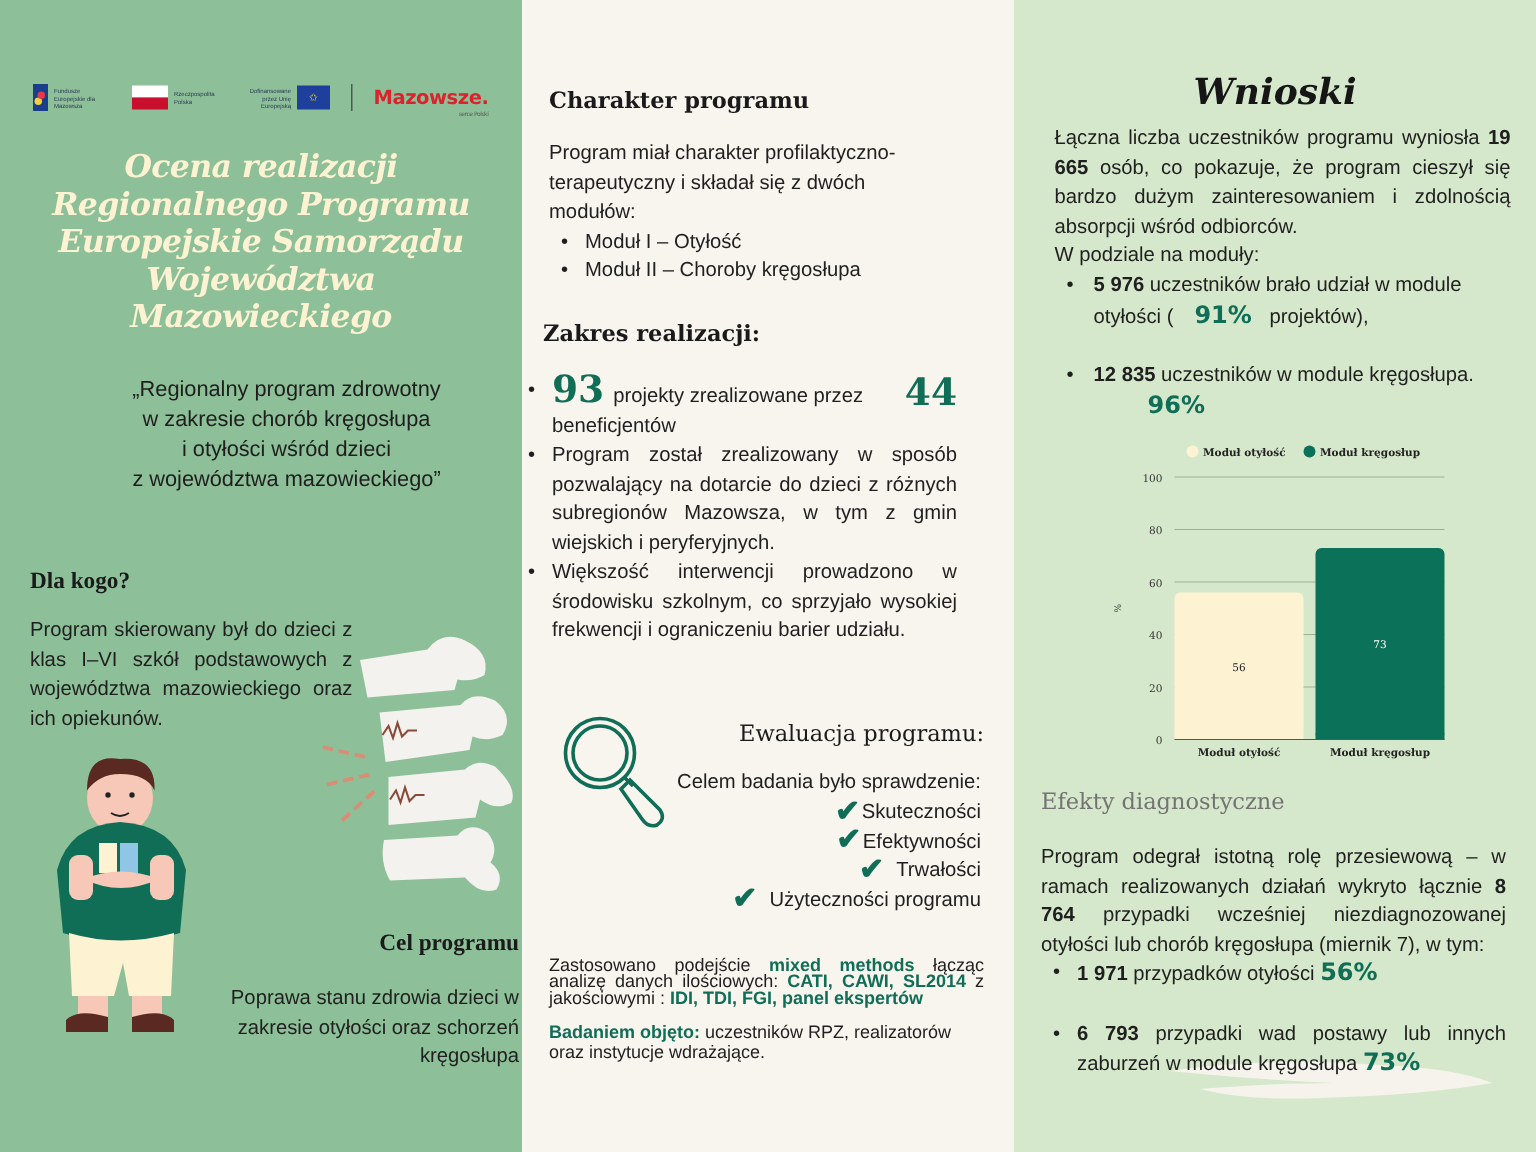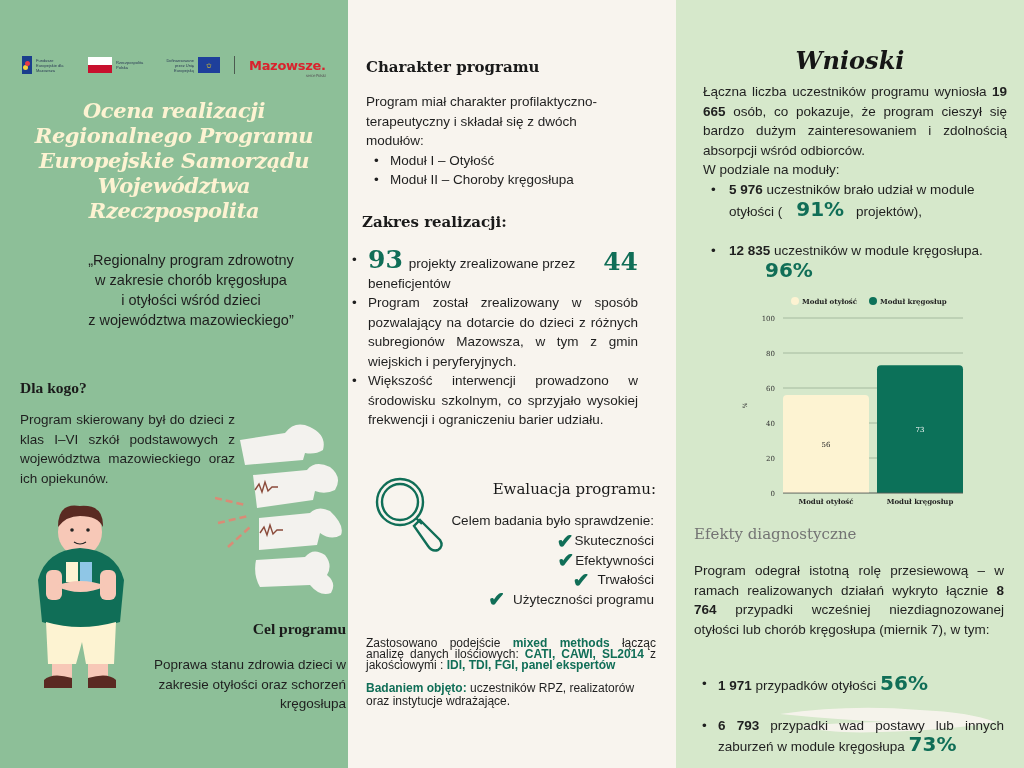--- a/index.html
+++ b/index.html
@@ -69,31 +69,31 @@
   .accent { color: #106e57; font-weight: bold; }
   .badaniem { position: absolute; top: 682px; left: 366px; width: 290px; font-size: 12px; line-height: 12.5px; }
 
   
   .wnioski-title { position: absolute; top: 46px; left: 676px; width: 348px; text-align: center; font-family: "DejaVu Serif", serif; font-style: italic; font-size: 24px; font-weight: bold; color: #161616; }
   .wnioski-text { position: absolute; top: 82px; left: 703px; width: 304px; font-size: 13.5px; line-height: 19.5px; text-align: justify; }
   .wnioski-text .last-line { display: block; }
   .modules { position: absolute; top: 180px; left: 703px; width: 304px; font-size: 13.5px; line-height: 19.5px; }
   .modules li { padding-left: 26px; }
   .modules li::before { left: 8px; }
-  .pct { font-family: "DejaVu Sans", sans-serif; font-weight: bold; color: #106e57; font-size: 20px; }
+  .pct { font-family: "DejaVu Sans", sans-serif; font-weight: bold; color: #106e57; font-size: 16px; }
   .modules .pct91 { margin: 0 8px 0 14px; }
   .modules li.m2 { margin-top: 20px; }
   .pct96 { display: block; margin-left: 36px; }
 
   .chart { position: absolute; left: 735px; top: 288px; width: 240px; height: 220px; }
   .chart svg text { font-family: "DejaVu Serif", serif; }
 
   .efekty-title { position: absolute; top: 525px; left: 694px; font-family: "DejaVu Serif", serif; font-weight: normal; font-size: 15px; color: #737373; }
   .efekty-text { position: absolute; top: 561px; left: 694px; width: 310px; font-size: 13.5px; line-height: 19.5px; text-align: justify; }
-  .efekty-list { position: absolute; top: 638px; left: 694px; width: 310px; font-size: 13.5px; line-height: 19.5px; margin-top: 36px; }
+  .efekty-list { position: absolute; top: 638px; left: 694px; width: 310px; font-size: 13.5px; line-height: 19.5px; }
   .efekty-list li { padding-left: 24px; text-align: justify; }
   .efekty-list li::before { left: 8px; }
   .efekty-list li.e2 { margin-top: 20px; }
   .brush { position: absolute; left: 770px; top: 700px; width: 230px; height: 36px; }
   .bold { font-weight: bold; }
 </style>
 </head>
 <body>
 
 <div class="panel left">
@@ -118,21 +118,21 @@
       <span>Mazowsze.</span>
       <small>serce Polski</small>
     </div>
   </div>
 
   <div class="title">
     <div>Ocena realizacji</div>
     <div>Regionalnego Programu</div>
     <div>Europejskie Samorządu</div>
     <div>Województwa</div>
-    <div>Rzeczpospolita</div>
+    <div>Mazowieckiego</div>
   </div>
 
   <div class="quote">
     <div>„Regionalny program zdrowotny</div>
     <div>w zakresie chorób kręgosłupa</div>
     <div>i otyłości wśród dzieci</div>
     <div>z województwa mazowieckiego”</div>
   </div>
 
   <div class="h-left dla-kogo-title">Dla kogo?</div>

